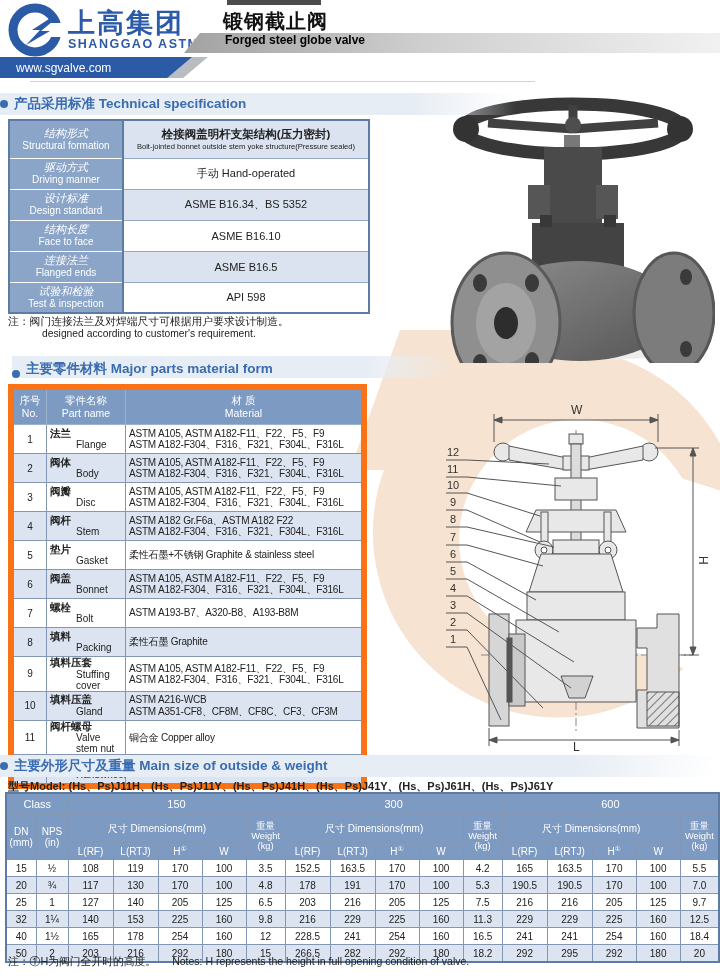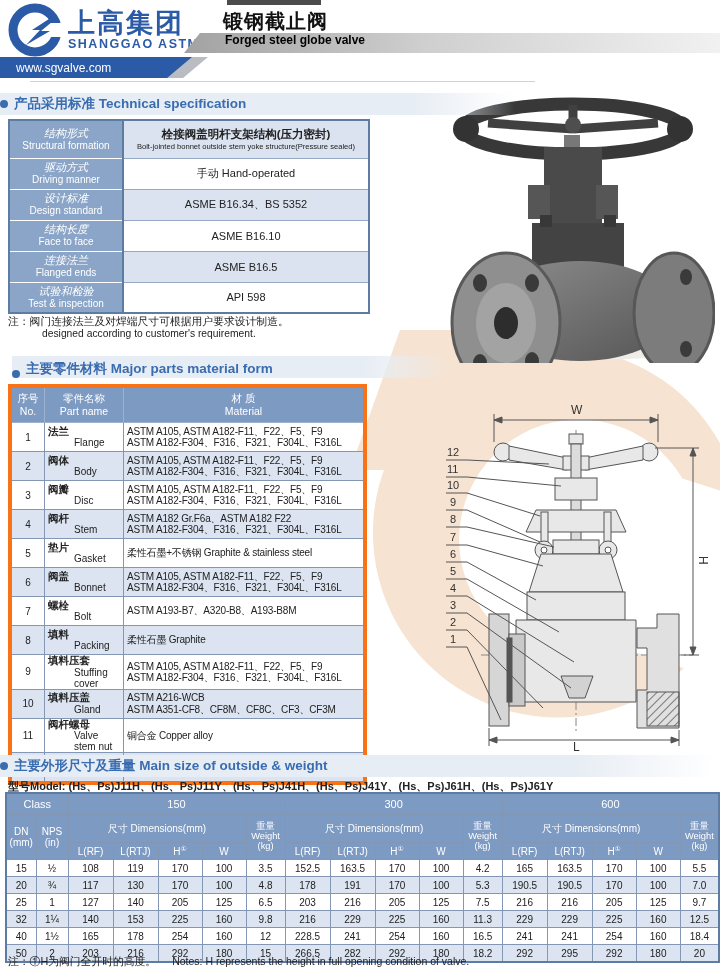--- a/index.html
+++ b/index.html
@@ -38,21 +38,21 @@
            font-size:11px;color:#222;padding:0 2px;}
   .spec .lab-cn{font-size:11px;line-height:1.15;font-style:italic;}
   .spec .lab-en{font-size:10px;line-height:1.15;}
   .spec tr.blue td{background:#dae3ef;}
   .spec .v-cn{font-size:11.5px;font-weight:bold;line-height:1.2;}
   .spec .v-en{font-size:7.6px;line-height:1.2;}
   .note1{left:8px;top:315px;font-size:10.8px;color:#222;line-height:1.25;}
   .note1 .en{font-size:10.3px;}
   .note1 .ind{padding-left:34px;}
   
-  .parts{left:8px;top:384px;width:359px;table-layout:fixed;border:4px solid #f97316;}
+  .parts{left:8px;top:384px;width:359px;table-layout:fixed;border:6px solid #f97316;}
   .parts th{background:#7d9ac2;color:#fff;font-weight:normal;border:1px solid #9db2cd;height:32px;
             font-size:10.5px;line-height:1.2;}
   .parts td{border:1px solid #8397b5;font-size:10px;color:#222;padding:0 3px;height:28px;}
   .parts tr.alt td{background:#dbe4f0;}
   .parts .no{text-align:center;width:30px;}
   .parts .pn{width:76px;}
   .parts .pn .cn{font-weight:bold;font-size:10.5px;line-height:1.1;}
   .parts .pn .en{font-size:10px;line-height:1.1;padding-left:26px;}
   .parts .mat div{line-height:1.12;letter-spacing:-0.2px;}
   

